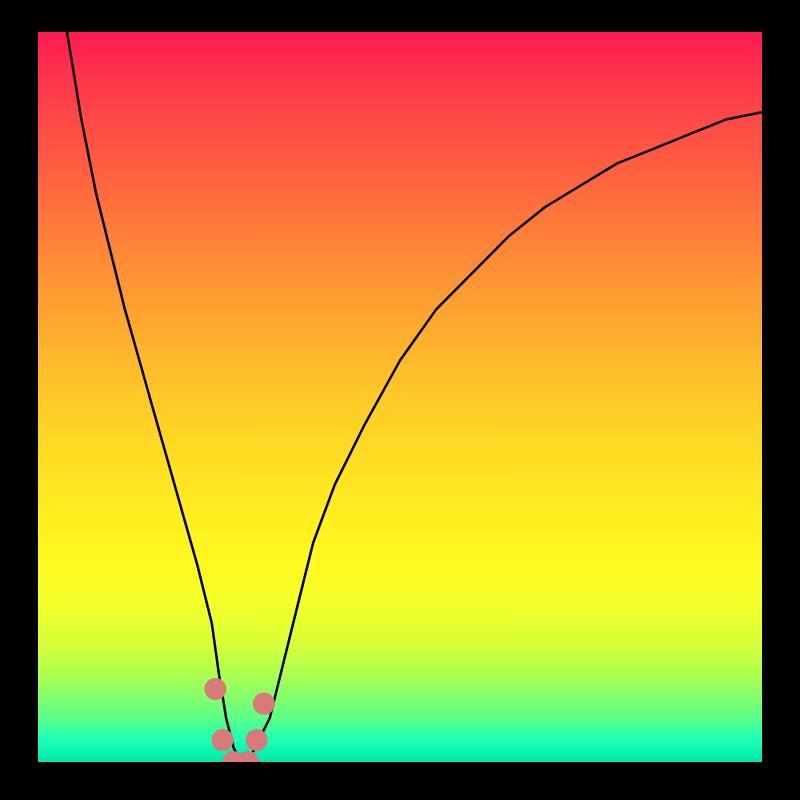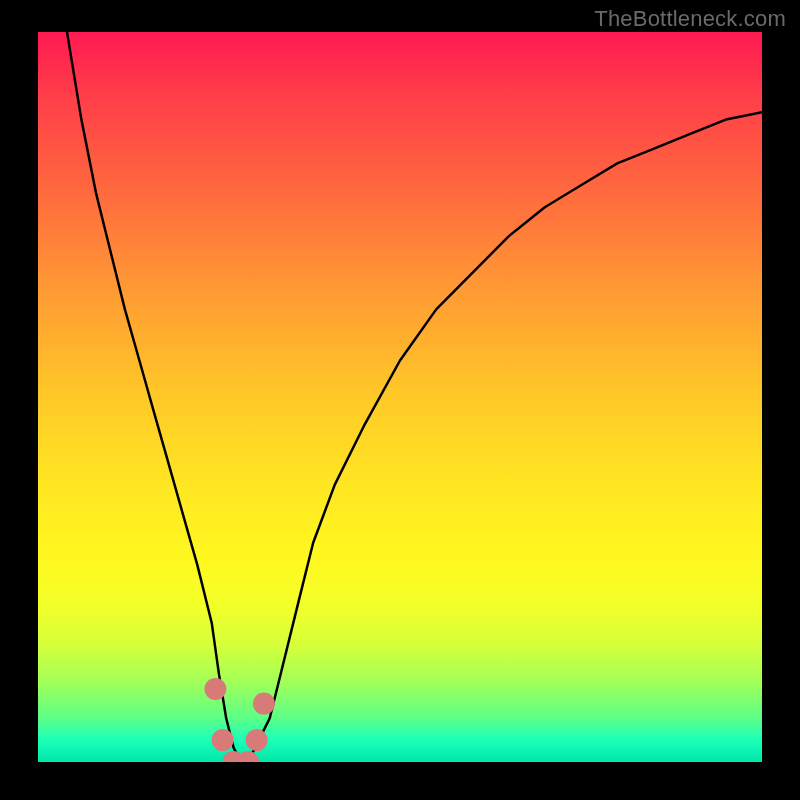--- a/index.html
+++ b/index.html
@@ -62,21 +62,20 @@
     font-size: 22px;
     color: #6a6a6a;
     font-weight: normal;
     letter-spacing: 0.2px;
   }
 </style>
 </head>
 <body>
 
 <div class="frame">
-  <div class="attrib">TheBottleneck.com</div>
   <div class="plot">
     <div class="gradient"></div>
     <svg class="curve-svg" viewBox="0 0 724 730" preserveAspectRatio="none">
       <path id="bottleneck-path" fill="none" d="M29.0 0.0 L43.4 87.6 L57.9 160.6 L72.4 219.0 L86.9 277.4 L101.4 328.5 L115.8 379.6 L130.3 430.7 L144.8 481.8 L159.3 532.9 L173.8 591.3 L181.0 642.4 L188.2 686.2 L195.5 715.4 L202.7 730.0 L210.0 730.0 L217.2 715.4 L231.7 686.2 L246.2 627.8 L260.6 569.4 L275.1 511.0 L296.8 452.6 L325.8 394.2 L362.0 328.5 L398.2 277.4 L434.4 240.9 L470.6 204.4 L506.8 175.2 L543.0 153.3 L579.2 131.4 L615.4 116.8 L651.6 102.2 L687.8 87.6 L724.0 80.3" stroke="#000000" stroke-width="2.5" stroke-linecap="round" stroke-linejoin="round"></path>
       <g id="marker-group">
           <circle cx="177.4" cy="657.0" r="11" fill="#d97a7a"></circle>
           <circle cx="184.6" cy="708.1" r="11" fill="#d97a7a"></circle>
           <circle cx="195.5" cy="730.0" r="11" fill="#d97a7a"></circle>
           <circle cx="210.0" cy="730.0" r="11" fill="#d97a7a"></circle>
           <circle cx="218.6" cy="708.1" r="11" fill="#d97a7a"></circle>

